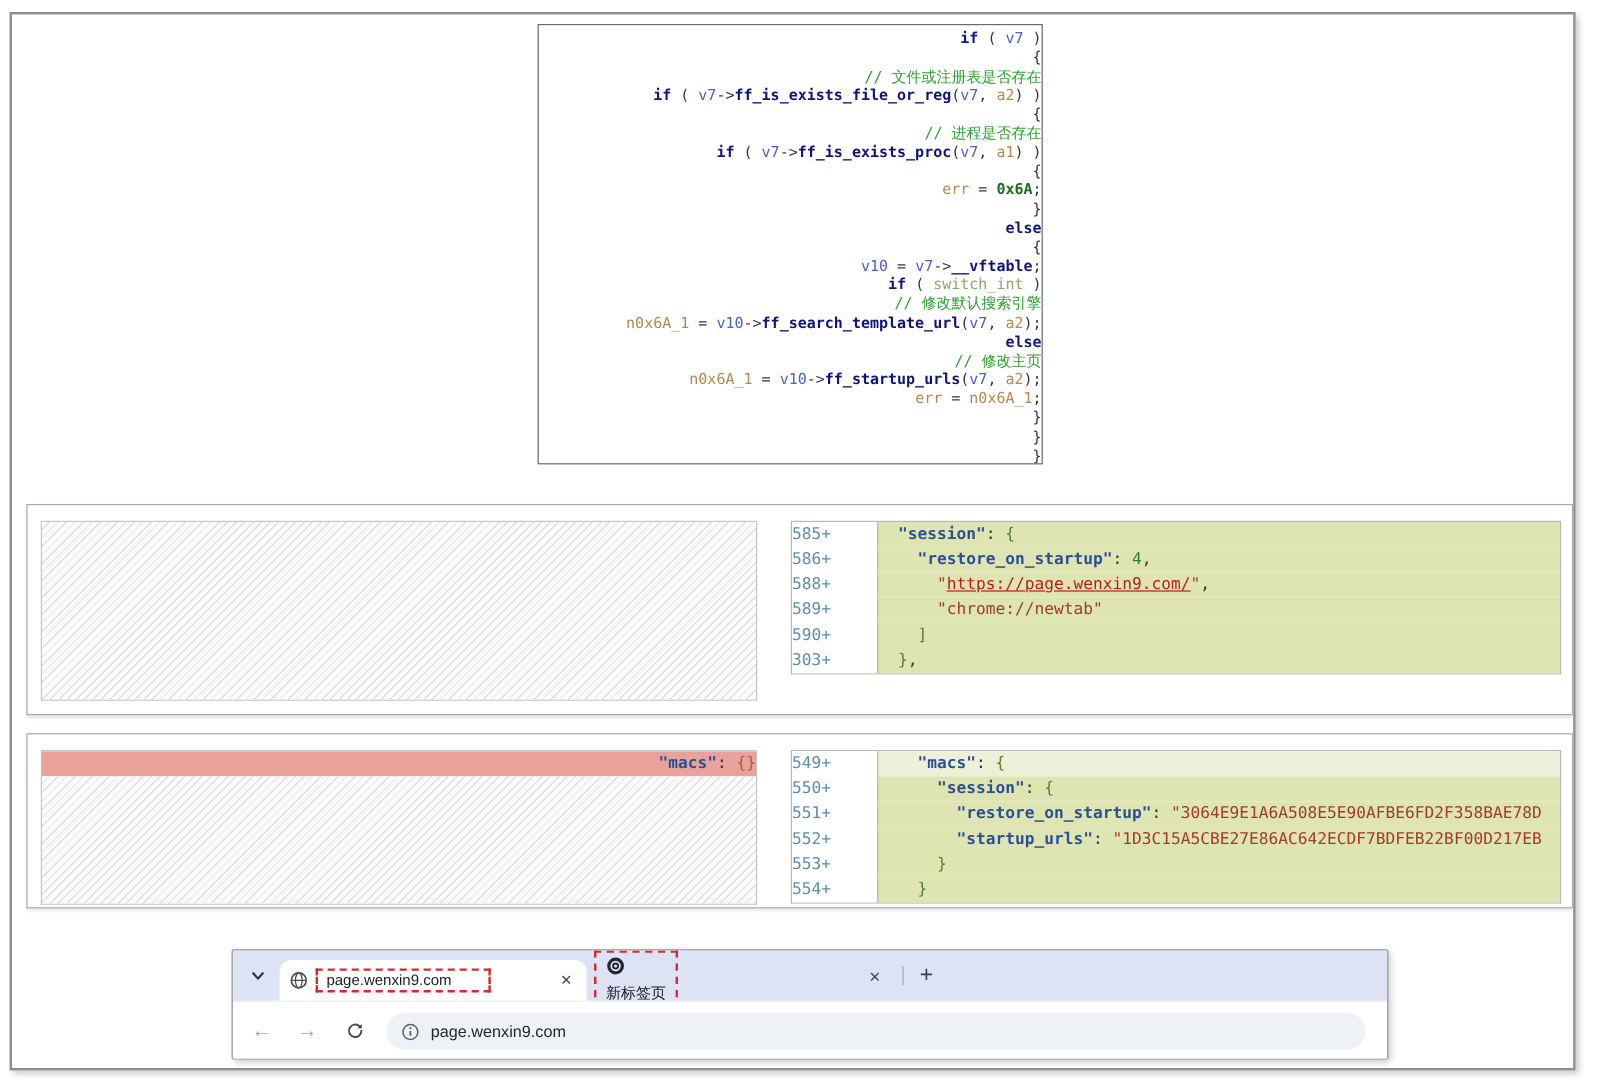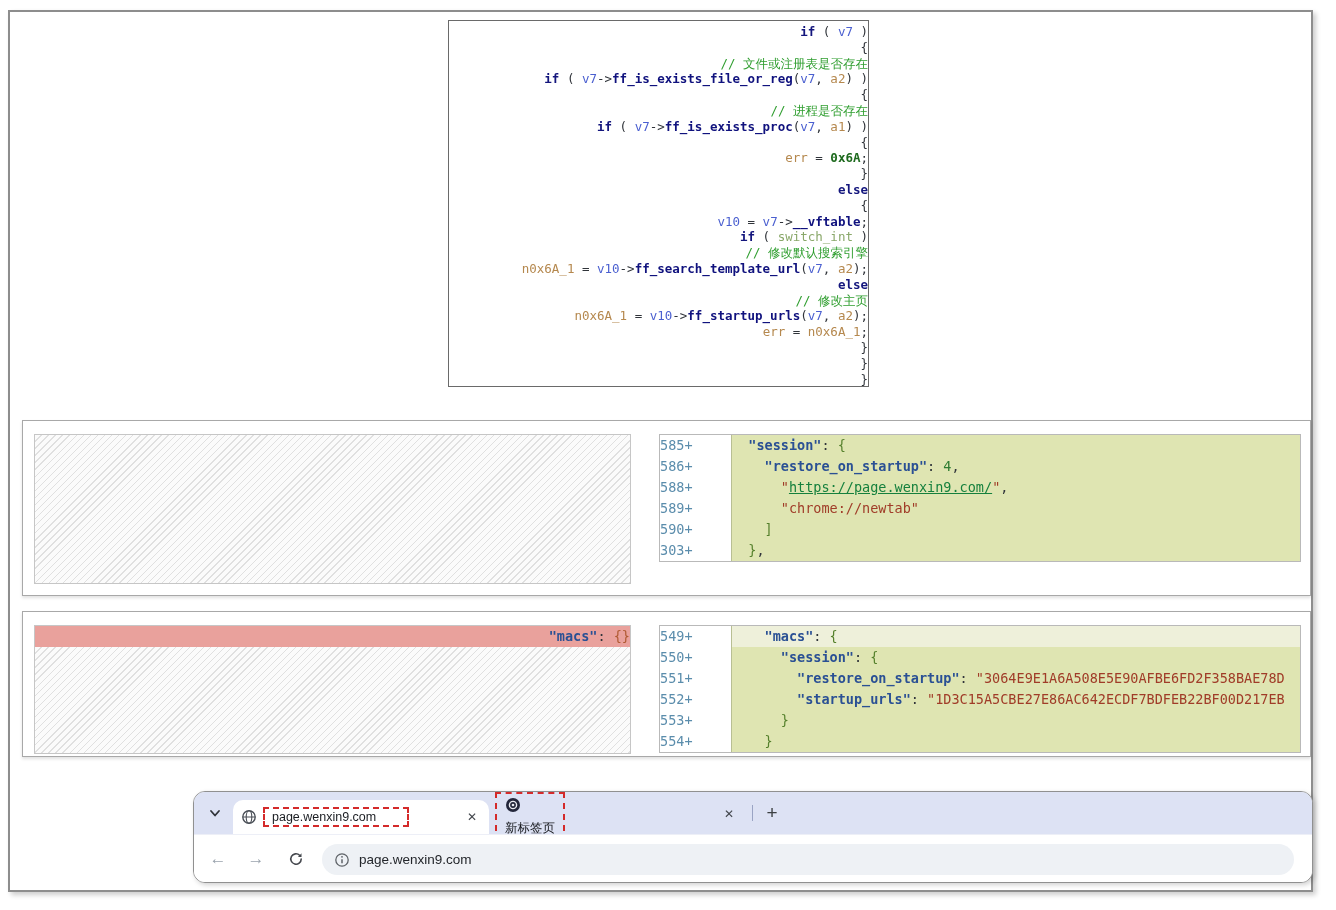--- a/index.html
+++ b/index.html
@@ -27,21 +27,21 @@
   .k{color:#14167d;font-weight:bold;}
   .v{color:#4a5fd0;}
   .a{color:#b5884e;}
   .f{color:#10127e;font-weight:bold;}
   .n{color:#1e6a1e;font-weight:bold;}
   .c{color:#2f9e2f;}
   .s{color:#8aa86a;}
   
   .j{color:#2a5094;font-weight:bold;}
   .str{color:#a03c28;}
-  .stru{color:#15803d;text-decoration:underline;}
+  .stru{color:#b91c1c;text-decoration:underline;}
   .b{color:#55802c;}
   .d{color:#b05a32;}
   .num2{color:#2e7d32;}
   
   .diffsec{
     position:absolute;left:22px;width:1289px;border:1px solid #a8a8a8;
     background:#fff;box-shadow:0 2px 3px rgba(0,0,0,.12);box-sizing:border-box;
   }
   #diff1{top:420px;height:176px;}
   #diff2{top:611px;height:146px;}
@@ -66,22 +66,22 @@
   }
   .drow{
     display:flex;height:21px;white-space:pre;
     font-family:"DejaVu Sans Mono",monospace;font-size:13.5px;line-height:21px;
   }
   .dnum{width:62px;flex:none;text-align:left;padding-right:9px;color:#5b8dac;background:#fff;}
   .dcode{flex:1;background:#dfe5b2;border-left:1px solid #b8bf93;overflow:hidden;}
   .dcode.light{background:#eef0da;}
   
   .browser{
-    position:absolute;left:193px;top:791px;width:1120px;height:92px;
-    border:1px solid #909090;border-radius:12px;background:#fff;
+    position:absolute;left:193px;top:791px;width:964px;height:92px;
+    border:1px solid #909090;border-radius:2px;background:#fff;
     box-shadow:2px 2px 5px rgba(0,0,0,.18);overflow:hidden;box-sizing:border-box;
   }
   .tabstrip{position:relative;height:42px;background:#dde2f4;}
   .tab-chevron{
     position:absolute;left:9px;top:9px;width:24px;height:24px;border-radius:7px;
     display:flex;align-items:center;justify-content:center;color:#2f3339;cursor:default;
   }
   .tab.active{
     position:absolute;left:39px;top:8px;width:256px;height:34px;background:#fff;
     border-radius:10px 10px 0 0;display:flex;align-items:center;padding:0 8px;box-sizing:border-box;

